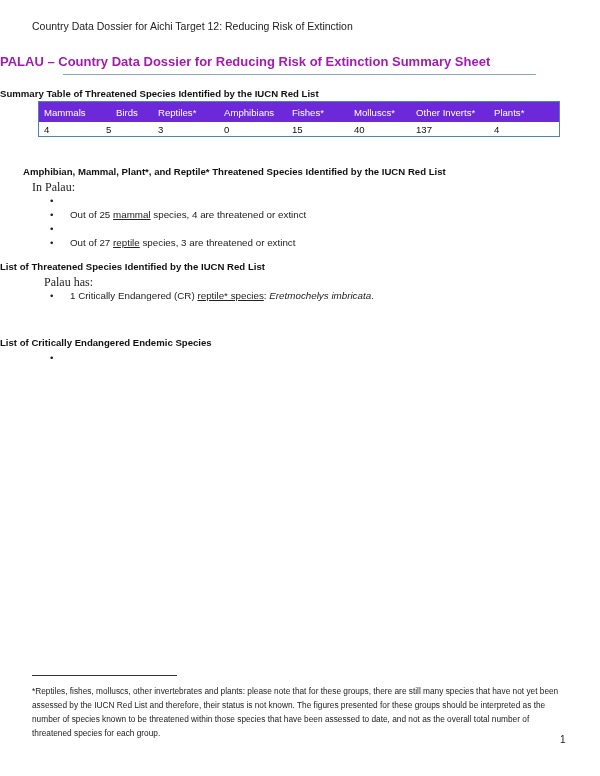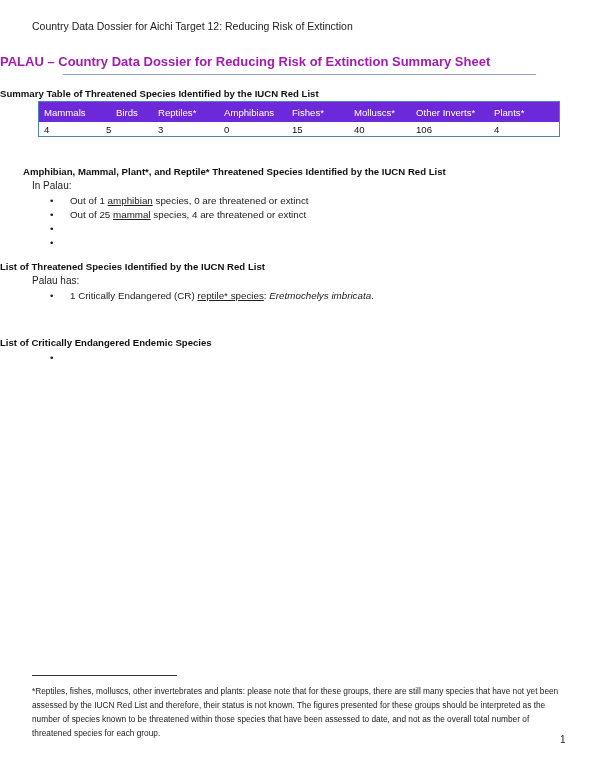--- a/index.html
+++ b/index.html
@@ -24,21 +24,21 @@
     border: 1px solid #4f81bd;
   }
   .summary-table th {
     background: #6d28d9; color: #ffffff; font-weight: normal;
     text-align: left; padding: 3px 5px; height: 14px;
   }
   .summary-table td {
     background: #ffffff; color: #111; text-align: left;
     padding: 1px 5px; height: 12px; border-bottom: 1px solid #4f81bd;
   }
-  .para { font-size: 10px; color: #222; }
+  .para { font-size: 12px; color: #222; font-family: Liberation Serif, serif; }
   ul.blist { list-style: none; margin: 0; padding: 0; }
   ul.blist li { position: relative; font-size: 9.8px; height: 14px; line-height: 14px; color: #222; }
   ul.blist li .bullet { position: absolute; left: 0; top: 0; }
   ul.blist li .txt { position: absolute; left: 20px; top: 0; white-space: nowrap; }
   .u { text-decoration: underline; }
   .i { font-style: italic; }
   .footnote-rule { left: 32px; width: 145px; top: 675px; height: 0; border-top: 1px solid #333; }
   .footnote {
     left: 32px; top: 684px; width: 535px;
     font-size: 8.3px; line-height: 14px; color: #222;
@@ -69,47 +69,47 @@
     </tr>
   </thead>
   <tbody>
     <tr>
       <td>4</td>
       <td>5</td>
       <td>3</td>
       <td>0</td>
       <td>15</td>
       <td>40</td>
-      <td>106</td>
+      <td>137</td>
       <td>4</td>
     </tr>
   </tbody>
 </table>
 
 <div class="abs sec-heading" style="top:166px;padding-left:23px;">Amphibian, Mammal, Plant*, and Reptile* Threatened Species Identified by the IUCN Red List</div>
 <div class="abs para" style="left:32px; top:180px;">In Palau:</div>
 <ul class="abs blist" style="left:50px; top:194px; width:500px;">
   <li>
     <span class="bullet">•</span>
-    <span class="txt"><span>Out of 1 </span><span class="u">amphibian</span><span> species, 0 are threatened or extinct</span></span>
   </li>
   <li>
     <span class="bullet">•</span>
     <span class="txt"><span>Out of 25 </span><span class="u">mammal</span><span> species, 4 are threatened or extinct</span></span>
   </li>
   <li>
     <span class="bullet">•</span>
   </li>
   <li>
     <span class="bullet">•</span>
+    <span class="txt"><span>Out of 27 </span><span class="u">reptile</span><span> species, 3 are threatened or extinct</span></span>
   </li>
 </ul>
 
 <div class="abs sec-heading" style="top:261px;">List of Threatened Species Identified by the IUCN Red List</div>
-<div class="abs para" style="left:32px; top:275px;">Palau has:</div>
+<div class="abs para" style="left:44px; top:275px;">Palau has:</div>
 <ul class="abs blist" style="left:50px; top:289px; width:500px;">
   <li>
     <span class="bullet">•</span>
     <span class="txt"><span>1 Critically Endangered (CR) </span><span class="u">reptile* species</span><span>: </span><span class="i">Eretmochelys imbricata</span><span>.</span></span>
   </li>
 </ul>
 
 <div class="abs sec-heading" style="top:337px;">List of Critically Endangered Endemic Species</div>
 <ul class="abs blist" style="left:50px; top:351px; width:520px;">
   <li>

